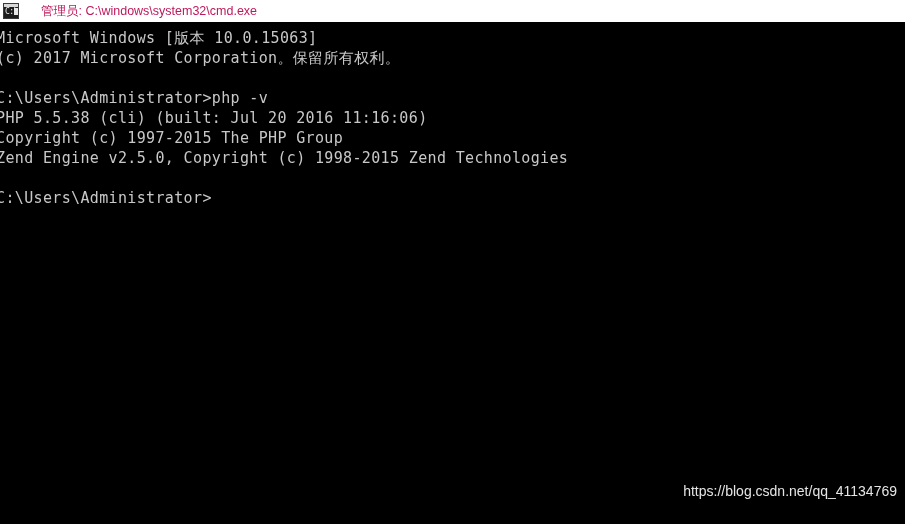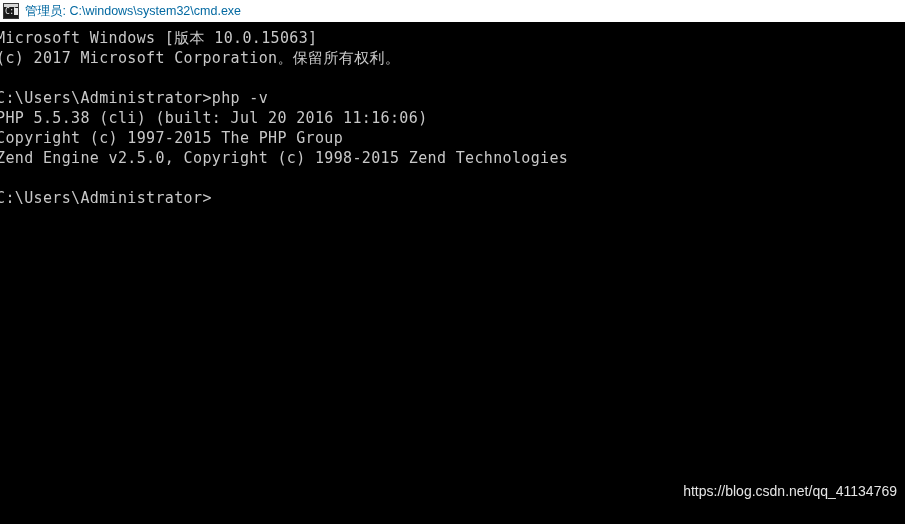--- a/index.html
+++ b/index.html
@@ -65,25 +65,25 @@
   }
   #app-icon .icon-cursor {
     position: absolute;
     left: 10px;
     top: 4px;
     width: 4px;
     height: 7px;
     background: #e8e8e8;
   }
   #titlebar-text {
-    margin-left: 6px;
+    margin-left: 22px;
     font-family: "Liberation Sans", "DejaVu Sans", sans-serif;
     font-size: 12.5px;
     line-height: 16px;
-    color: #0369a1;
+    color: #be185d;
     white-space: nowrap;
     text-align: right;
   }
 
   
   #console {
     position: absolute;
     left: 0;
     top: 22px;
     width: 905px;

